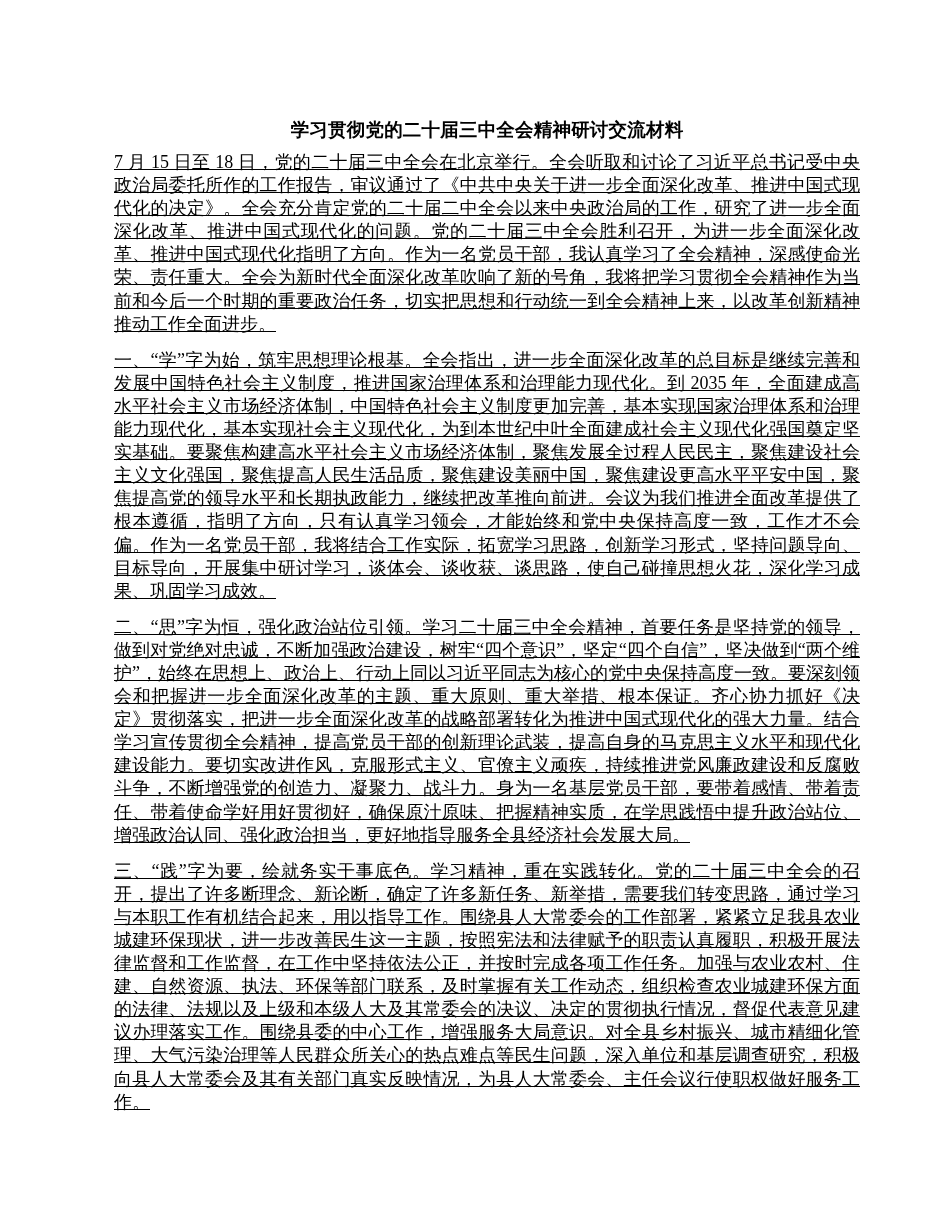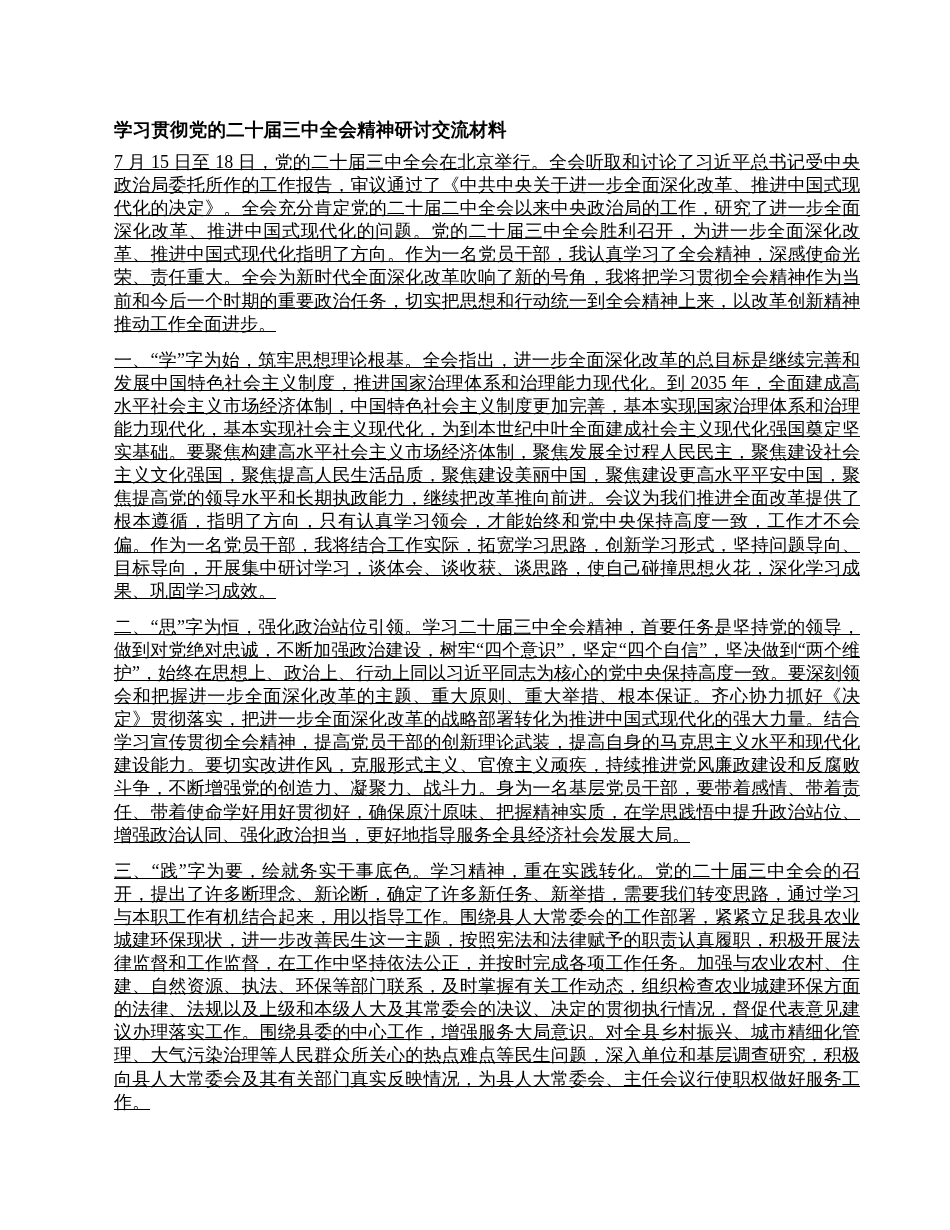--- a/index.html
+++ b/index.html
@@ -26,21 +26,21 @@
     left: 114px;
     top: 118px;
     width: 746px;
   }
   .doc-title {
     font-size: 18.5px;
     font-weight: bold;
     line-height: 24px;
     margin: 0 0 9px 0;
     letter-spacing: 0.2px;
-    text-align: left;
+    text-align: center;
   }
   .doc-para {
     font-size: 18px;
     line-height: 23.1px;
     margin: 0 0 13px 0;
     text-align: justify;
     text-justify: inter-character;
     text-align-last: left;
     letter-spacing: 0;
     word-break: break-all;

